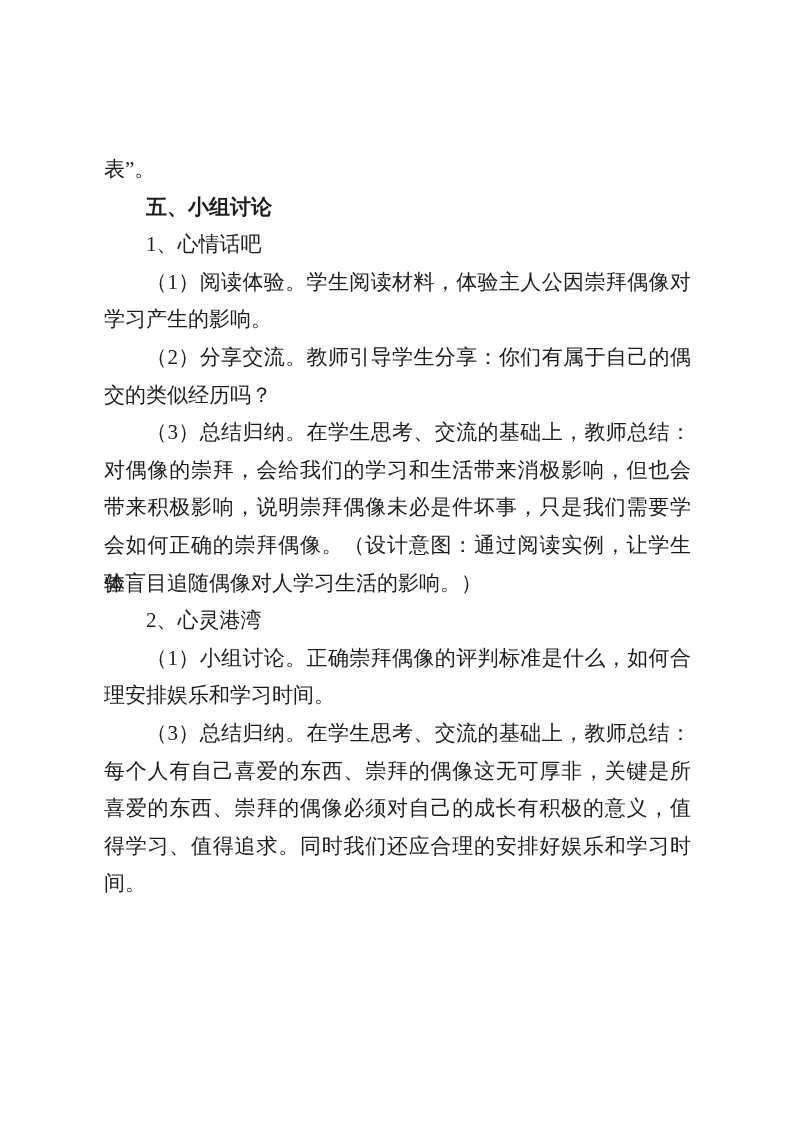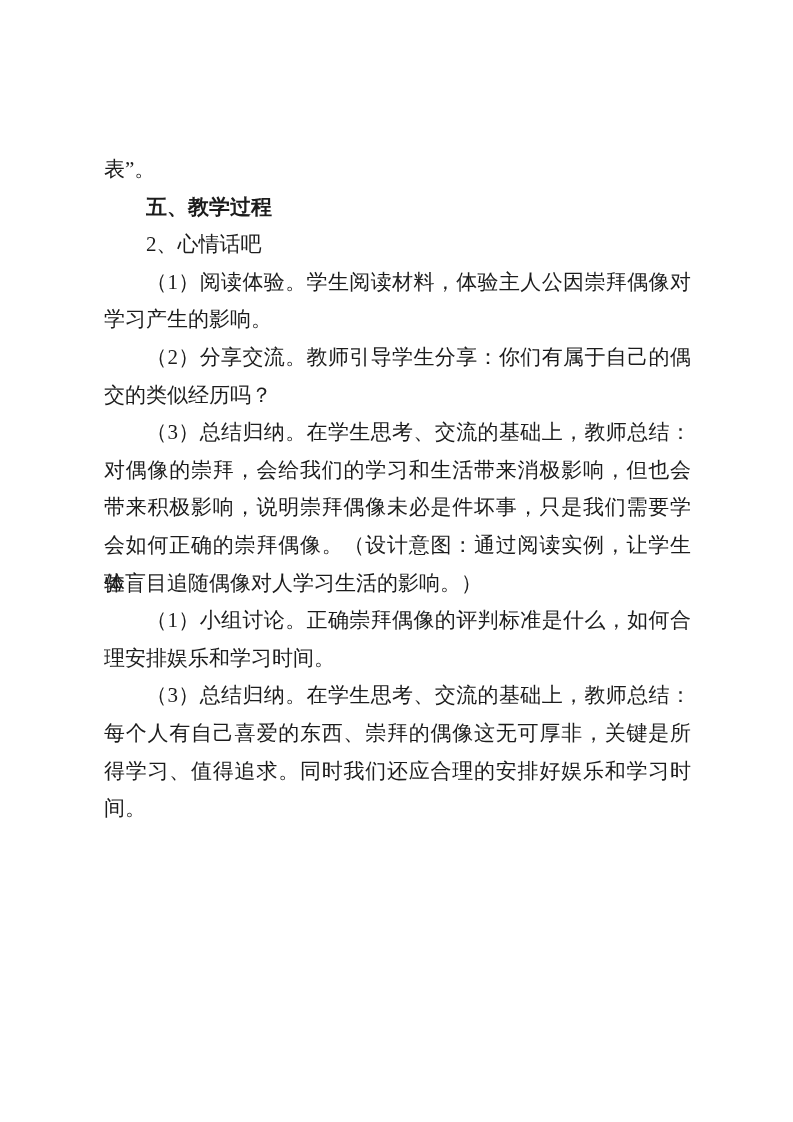--- a/index.html
+++ b/index.html
@@ -42,31 +42,33 @@
   .line.bold {
     font-weight: 700;
   }
 </style>
 </head>
 <body>
 
 <div class="page">
   <div class="doc" id="doc-lines">
       <div class="line">表”。</div>
-      <div class="line indent bold">五、教学过程</div>
-      <div class="line indent">2、心情话吧</div>
+      <div class="line indent bold">五、小组讨论</div>
+      <div class="line indent">1、心情话吧</div>
       <div class="line indent fill">（1）阅读体验。学生阅读材料，体验主人公因崇拜偶像对</div>
       <div class="line">学习产生的影响。</div>
       <div class="line indent fill">（2）分享交流。教师引导学生分享：你们有属于自己的偶</div>
       <div class="line">交的类似经历吗？</div>
       <div class="line indent fill">（3）总结归纳。在学生思考、交流的基础上，教师总结：</div>
       <div class="line fill">对偶像的崇拜，会给我们的学习和生活带来消极影响，但也会</div>
       <div class="line fill">带来积极影响，说明崇拜偶像未必是件坏事，只是我们需要学</div>
       <div class="line fill">会如何正确的崇拜偶像。（设计意图：通过阅读实例，让学生体</div>
       <div class="line">验盲目追随偶像对人学习生活的影响。）</div>
+      <div class="line indent">2、心灵港湾</div>
       <div class="line indent fill">（1）小组讨论。正确崇拜偶像的评判标准是什么，如何合</div>
       <div class="line">理安排娱乐和学习时间。</div>
       <div class="line indent fill">（3）总结归纳。在学生思考、交流的基础上，教师总结：</div>
       <div class="line fill">每个人有自己喜爱的东西、崇拜的偶像这无可厚非，关键是所</div>
+      <div class="line fill">喜爱的东西、崇拜的偶像必须对自己的成长有积极的意义，值</div>
       <div class="line fill">得学习、值得追求。同时我们还应合理的安排好娱乐和学习时</div>
       <div class="line">间。</div>
     </div>
 </div>
 
 </body></html>

